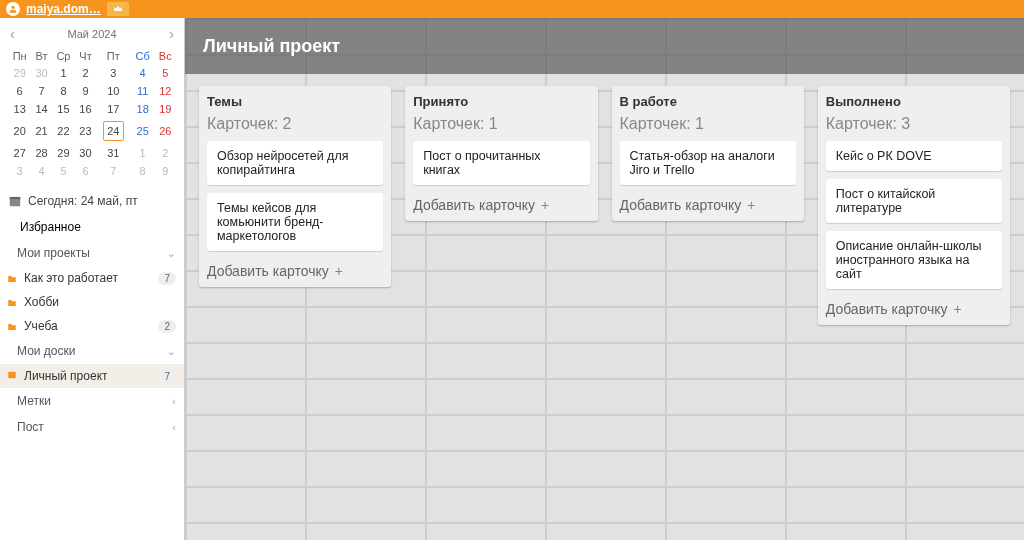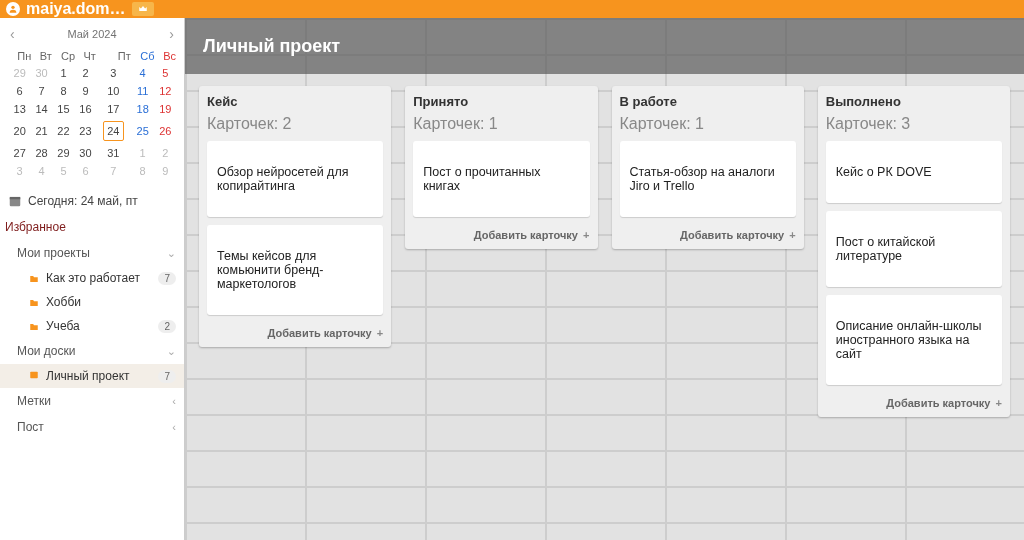--- a/index.html
+++ b/index.html
@@ -1,44 +1,44 @@
 <!DOCTYPE html>
 <html><head>
 <meta charset="utf-8">
 <style>
   * { box-sizing: border-box; margin: 0; padding: 0; }
   body { font-family: Arial, Helvetica, sans-serif; font-size: 13px; color: #333; }
   .app { width: 1024px; height: 540px; display: flex; flex-direction: column; overflow: hidden; }
   .topbar { height: 18px; background: #f7941e; display: flex; align-items: center; padding: 0 6px; gap: 6px; }
   .user-icon { width: 14px; height: 14px; border-radius: 50%; background: #fff; display: inline-flex; align-items: center; justify-content: center; }
   .user-icon svg { width: 10px; height: 10px; fill: #f7941e; }
-  .topbar-user { color: #fff; font-weight: bold; font-size: 16px; }
+  .topbar-user { color: #fff; font-weight: bold; font-size: 12px; text-decoration: underline; }
   .crown { width: 22px; height: 14px; background: #f7b64a; border-radius: 2px; display: inline-flex; align-items: center; justify-content: center; }
   .crown svg { width: 12px; height: 10px; fill: #fff; }
   .body { flex: 1; display: flex; overflow: hidden; }
   .sidebar { width: 185px; background: #fff; border-right: 1px solid #ccc; display: flex; flex-direction: column; font-size: 12px; }
   .cal { padding: 6px 8px 8px 8px; }
   .cal-hdr { display: flex; align-items: center; justify-content: space-between; padding: 2px 0 6px 0; }
   .cal-title { font-size: 11px; color: #737373; }
   .cal-nav { color: #999; font-size: 14px; cursor: pointer; padding: 0 2px; }
   table.calendar { width: 100%; border-collapse: collapse; font-size: 11px; text-align: center; }
-  table.calendar th { font-weight: normal; color: #666; padding: 2px 0; text-align: right; }
+  table.calendar th { font-weight: normal; color: #666; padding: 2px 0; }
   table.calendar th.sat { color: #2a6fd6; }
   table.calendar th.sun { color: #d33; }
   table.calendar td { padding: 3px 0; color: #444; cursor: pointer; }
   table.calendar td.other { color: #bbb; }
   table.calendar td.sat { color: #2a6fd6; }
   table.calendar td.sun { color: #d33; }
   table.calendar td.today span { display: inline-block; width: 21px; line-height: 18px; border: 1px solid #f7941e; border-radius: 2px; }
   .today-row { display: flex; align-items: center; gap: 6px; padding: 6px 8px; color: #444; }
   .today-row svg { width: 14px; height: 14px; fill: #888; }
-  .side-section { padding: 6px 5px; color: #7f1d1d; }
+  .side-section { padding: 6px 20px; color: #000000; }
   .side-group-hdr { padding: 6px 8px; display: flex; align-items: center; justify-content: space-between; color: #555; cursor: pointer; margin-left: 9px; }
   .chev { color: #aaa; font-size: 11px; }
-  .side-item { padding: 5px 8px 5px 28px; display: flex; align-items: center; gap: 6px; cursor: pointer; }
+  .side-item { padding: 5px 8px 5px 6px; display: flex; align-items: center; gap: 6px; cursor: pointer; }
   .side-item .badge { margin-left: auto; font-size: 10px; background: #eee; border-radius: 8px; padding: 1px 6px; color: #666; }
   .side-item.active { background: #f3eee7; }
   .folder-icon { width: 12px; height: 10px; }
   .folder-icon svg { width: 12px; height: 10px; fill: #f7941e; }
   .board-icon svg { width: 12px; height: 10px; fill: #f7941e; }
 
   .main { flex: 1; position: relative; overflow: hidden; background: #d9d9d9; }
   .brick-bg { position: absolute; inset: 0; background-color: #e6e6e6;
     background-image:
       linear-gradient(#cfcfcf 2px, transparent 2px),
@@ -47,22 +47,22 @@
     background-size: 120px 36px, 120px 72px, 120px 72px;
     background-position: 0 0, 0 0, 60px 36px;
     filter: contrast(0.9) brightness(1.03);
   }
   .board-header { position: relative; height: 56px; background: rgba(80,80,80,0.65); display: flex; align-items: center; padding: 0 18px; }
   .board-title { color: #fff; font-size: 18px; font-weight: bold; }
   .columns { position: relative; display: flex; gap: 14px; padding: 12px 14px; align-items: flex-start; }
   .col { width: 195px; background: #efefef; border-radius: 3px; padding: 8px; box-shadow: 0 1px 2px rgba(0,0,0,0.25); }
   .col-title { font-weight: bold; font-size: 13px; color: #333; }
   .col-sub { font-size: 16px; color: #888; margin-top: 6px; margin-bottom: 8px; }
-  .card { background: #fff; border-radius: 3px; padding: 24px 10px; font-size: 12.5px; color: #222; margin-bottom: 8px; box-shadow: 0 1px 1px rgba(0,0,0,0.15); cursor: pointer; }
-  .add-card { text-align: right; font-size: 11px; color: #666; padding: 4px 0 0 0; cursor: pointer; font-weight: bold; }
+  .card { background: #fff; border-radius: 3px; padding: 8px 10px; font-size: 12.5px; color: #222; margin-bottom: 8px; box-shadow: 0 1px 1px rgba(0,0,0,0.15); cursor: pointer; }
+  .add-card { text-align: left; font-size: 14px; color: #666; padding: 4px 0 0 0; cursor: pointer; }
   .add-card .plus { color: #888; margin-left: 2px; }
 </style>
 </head>
 <body>
 
 <div class="app">
   <div class="topbar">
     <span class="user-icon">
       <svg viewBox="0 0 24 24">
           <circle cx="12" cy="8" r="4"></circle>
@@ -215,21 +215,21 @@
       </div>
     </div>
 
     <div class="main">
       <div class="brick-bg"></div>
       <div class="board-header">
         <span class="board-title">Личный проект</span>
       </div>
       <div class="columns" id="columns">
           <div class="col">
-            <div class="col-title">Кейс</div>
+            <div class="col-title">Темы</div>
             <div class="col-sub">Карточек: 2</div>
             <div class="card">Обзор нейросетей для копирайтинга</div>
             <div class="card">Темы кейсов для комьюнити бренд-маркетологов</div>
             <div class="add-card">Добавить карточку <span class="plus">+</span></div>
           </div>
           <div class="col">
             <div class="col-title">Принято</div>
             <div class="col-sub">Карточек: 1</div>
             <div class="card">Пост о прочитанных книгах</div>
             <div class="add-card">Добавить карточку <span class="plus">+</span></div>

